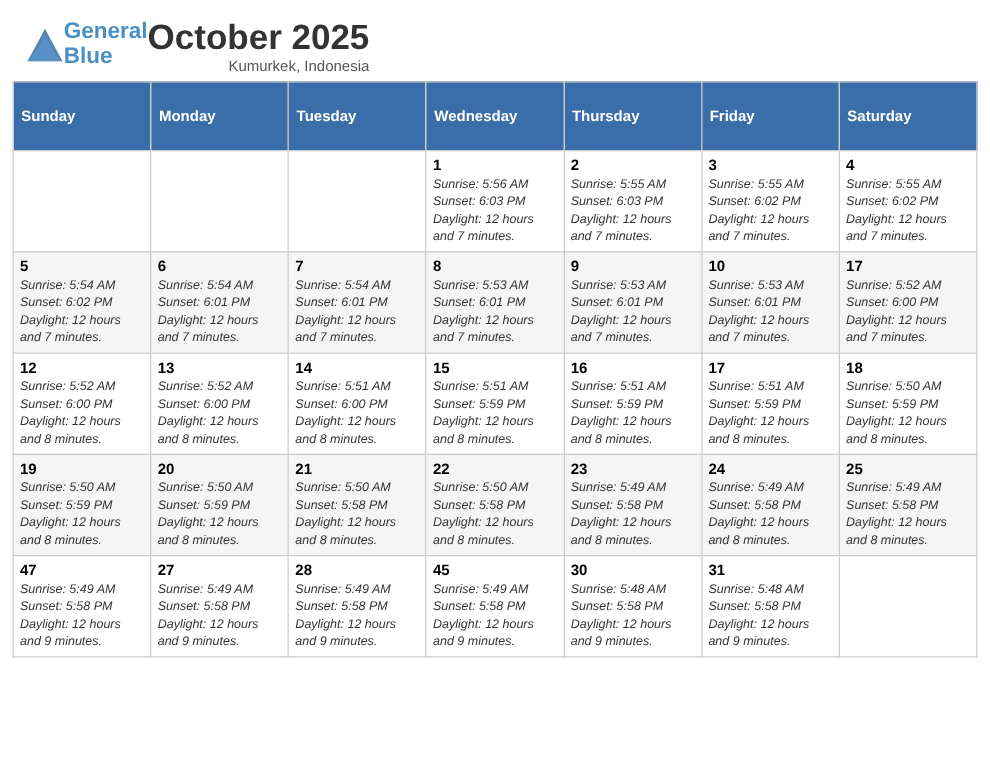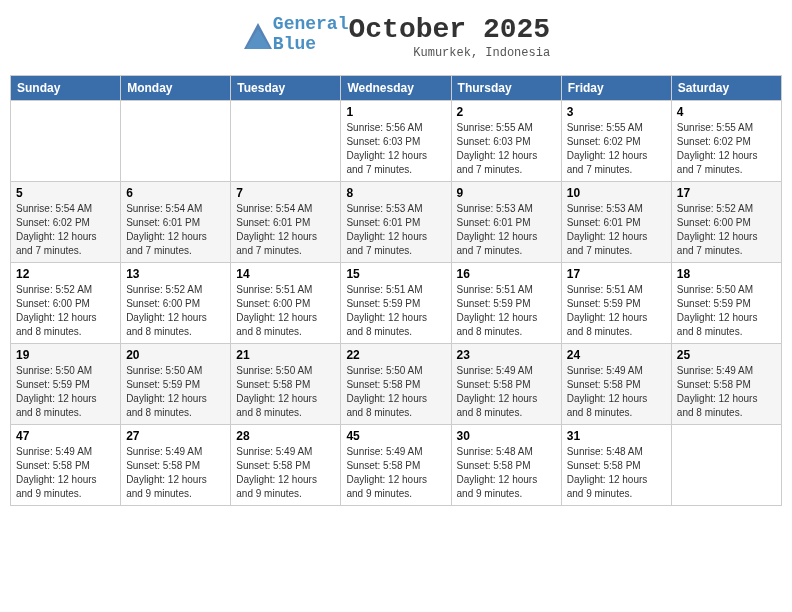--- a/index.html
+++ b/index.html
@@ -5,25 +5,23 @@
     * { box-sizing: border-box; margin: 0; padding: 0; }
     body {
       font-family: Arial, sans-serif;
       background: #fff;
       width: 792px;
       min-height: 612px;
       padding: 10px;
     }
     .header {
       display: flex;
-      justify-content: center;
+      justify-content: flex-start;
       align-items: flex-start;
-      margin-bottom: 10px;
       padding: 5px 10px;
-      font-family: Liberation Mono, monospace;
     }
     .logo {
       display: flex;
       align-items: center;
     }
     .logo-text {
       font-size: 18px;
       font-weight: bold;
       color: #333;
       line-height: 1.1;
@@ -52,21 +50,21 @@
     }
     .calendar {
       width: 100%;
       border-collapse: collapse;
       font-size: 10.5px;
     }
     .calendar th {
       background: #3a6eaa;
       color: #fff;
       text-align: left;
-      padding: 5px 6px;
+      padding: 20px 6px;
       font-size: 12px;
       font-weight: bold;
       border: 1px solid #ccc;
     }
     .calendar td {
       border: 1px solid #ccc;
       vertical-align: top;
       padding: 4px 5px;
       width: calc(100% / 7);
       min-height: 80px;
@@ -78,20 +76,21 @@
     .day-num {
       font-weight: bold;
       font-size: 12px;
       margin-bottom: 2px;
       display: block;
     }
     .day-info {
       color: #333;
       font-size: 10px;
       line-height: 1.4;
+      font-style: italic;
     }
     .empty-cell {
       background: #f9f9f9;
     }
   </style>
 </head>
 <body>
 
 <div class="header">
   <div class="logo">

